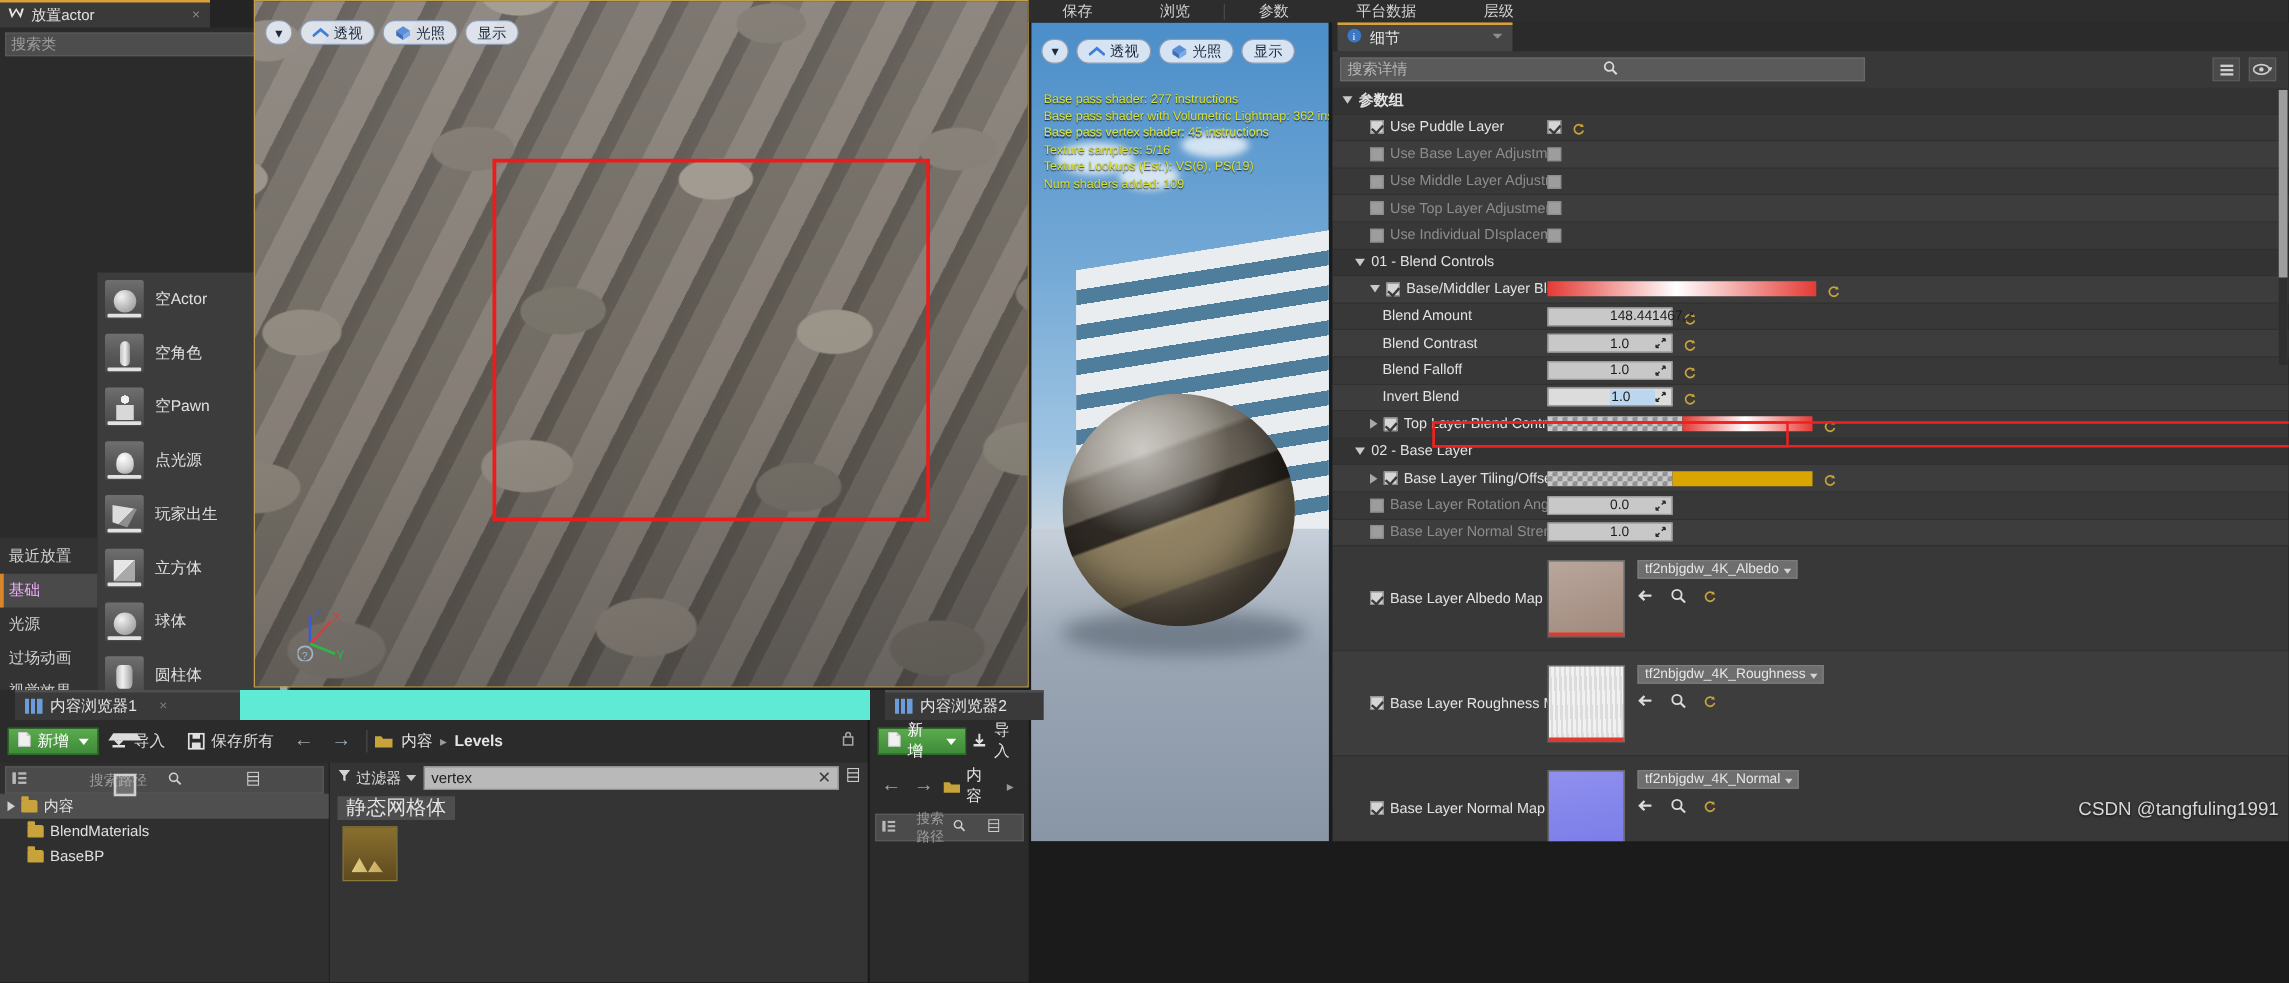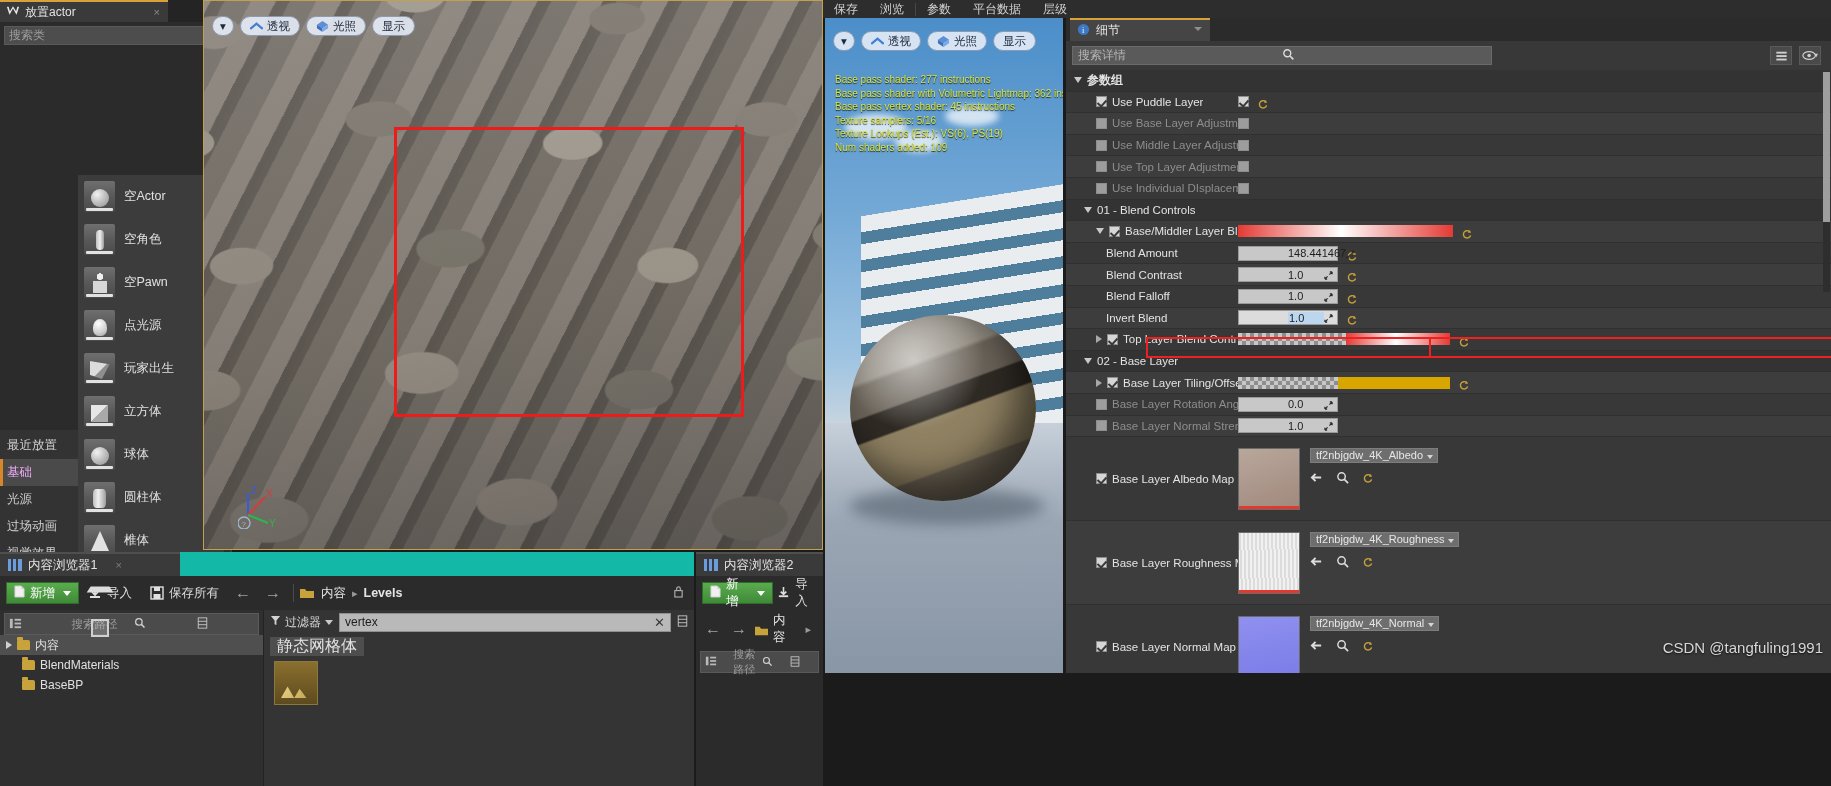--- a/index.html
+++ b/index.html
@@ -159,21 +159,21 @@
   .sphere-shadow {
     position:absolute; left:24px; top:470px; width:196px; height:36px; border-radius:50%;
     background:rgba(40,50,62,.38); filter:blur(7px);
   }
   .stats { position:absolute; left:10px; top:55px; font-size:10px; line-height:13.5px;
            color:#d9e23a; text-shadow:0 1px 1px rgba(0,0,0,.8); white-space:nowrap; }
 
   
   .topmenu { position:absolute; left:823px; top:0; width:1008px; height:18px; background:#2d2d2d;
              display:flex; align-items:center; }
-  .tm-item { font-size:12px; color:#d2d2d2; padding:0 11px; height:18px; line-height:18px; }
+  .tm-item { font-size:12px; color:#d2d2d2; padding:0 27px; height:18px; line-height:18px; }
   .tm-sep { width:1px; height:13px; background:#474747; }
 
   
   .details { position:absolute; left:1066px; top:18px; width:765px; height:655px; background:#383838; }
   .dt-tabbar { position:absolute; left:0; top:0; width:765px; height:23px; background:#2b2b2b; }
   .dt-tab {
     position:absolute; left:4px; top:0; width:140px; height:23px; background:#454545;
     border-top:2px solid #d8a23a; display:flex; align-items:center; padding-left:7px; gap:6px;
   }
   .dt-tab-label { font-size:12px; color:#e8e8e8; }
@@ -247,21 +247,21 @@
   .mapcell { display:flex; align-items:flex-start; gap:10px; }
   .mapmeta { display:flex; flex-direction:column; }
   .v-scroll { position:absolute; right:1px; top:54px; width:7px; height:220px; background:#2e2e2e; }
   .v-scroll i { position:absolute; left:0; top:0; width:7px; height:150px; background:#9e9e9e; display:block; }
 
   .hl-box { position:absolute; border:2.5px solid #ef2020; pointer-events:none; }
 
   
   .cb1 { position:absolute; left:0; top:552px; width:694px; height:234px; background:#2b2b2b; }
   .cb2 { position:absolute; left:696px; top:552px; width:127px; height:234px; background:#2b2b2b; }
-  .cb-tabbar { position:absolute; left:0; top:0; width:100%; height:24px; background:#14b8a6; }
+  .cb-tabbar { position:absolute; left:12px; top:0; width:100%; height:24px; background:#5eead4; }
   .cb-tab { position:absolute; left:0; top:0; height:24px; background:#3a3a3a;
     display:flex; align-items:center; gap:6px; padding-left:8px; border-top:2px solid #4f4f4f; }
   .cb-tab-label { font-size:12.5px; color:#e4e4e4; white-space:nowrap; }
   .cb-tab-x { font-size:11px; color:#7d7d7d; margin-left:12px; }
   .cb-grid-ico { width:14px; height:12px;
     background:linear-gradient(90deg,#6b9ddc 0 3px,transparent 3px 5px,#6b9ddc 5px 8px,transparent 8px 10px,#6b9ddc 10px 14px);
   }
   .cb-toolbar { position:absolute; left:0; top:26px; width:100%; height:30px;
                 display:flex; align-items:center; gap:0; padding-left:6px; }
   .addbtn {
@@ -418,27 +418,20 @@
           </div>
           <div class="pa-item">
             <div class="pa-thumb">
               <div class="sh sh-cyl"></div>
             </div>
             <div class="pa-name">圆柱体</div>
             <div class="pa-help">?</div>
           </div>
           <div class="pa-item">
             <div class="pa-thumb">
-              <div class="sh sh-cone"></div>
-            </div>
-            <div class="pa-name">椎体</div>
-            <div class="pa-help">?</div>
-          </div>
-          <div class="pa-item">
-            <div class="pa-thumb">
               <div class="sh sh-plane"></div>
             </div>
             <div class="pa-name">平面</div>
             <div class="pa-help">?</div>
           </div>
           <div class="pa-item">
             <div class="pa-thumb">
               <div class="sh sh-boxtrig"></div>
             </div>
             <div class="pa-name">盒体触发</div>

